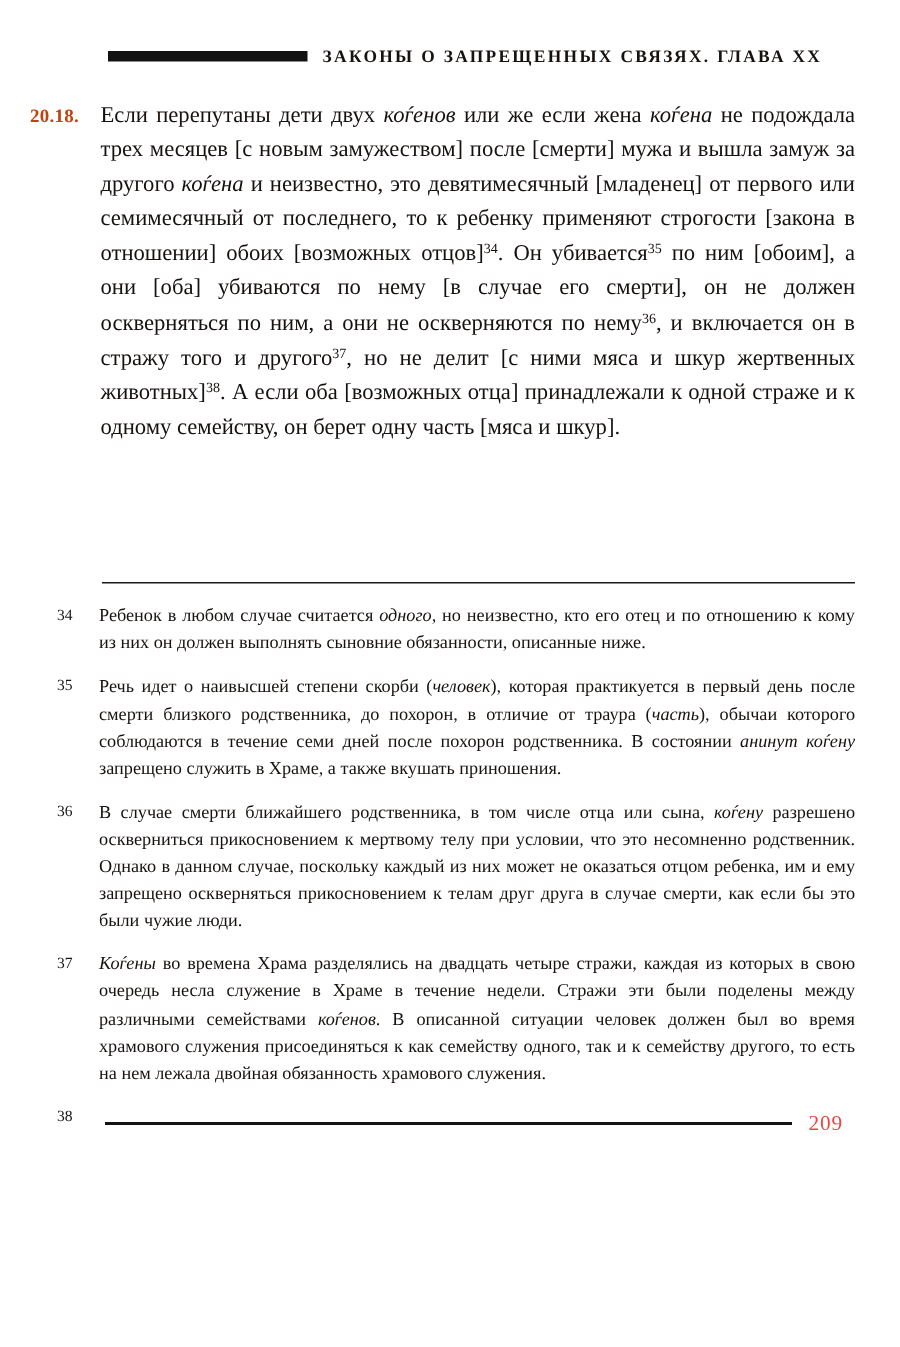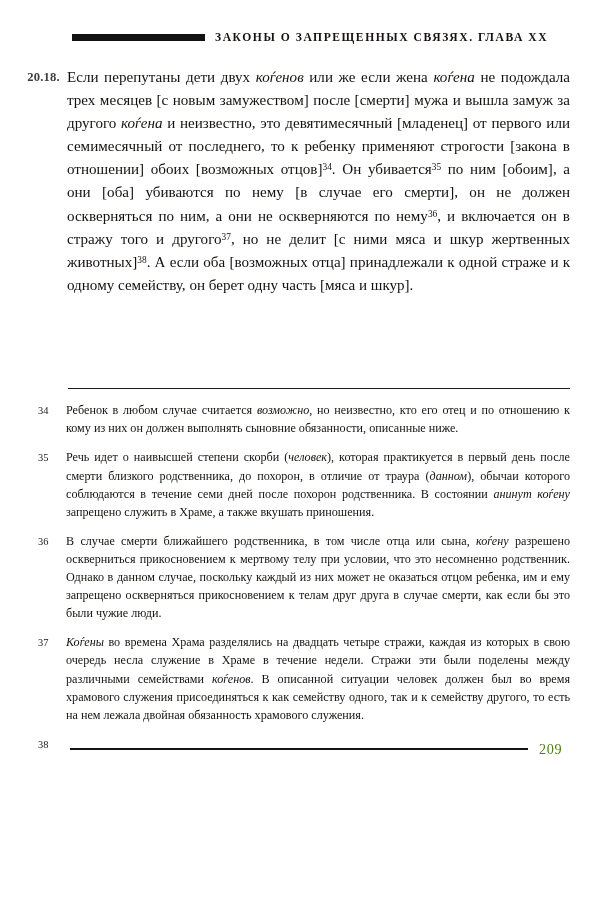--- a/index.html
+++ b/index.html
@@ -64,22 +64,22 @@
     margin-bottom: 22px;
   }
   .para-num {
     width: 47px;
     flex: 0 0 47px;
     margin-left: 20px;
     font-size: 12.6px;
     font-weight: 700;
     letter-spacing: 0.2px;
     line-height: 23.1px;
-    color: #404040;
-    text-align: center;
+    color: #c2410c;
+    text-align: left;
     font-variant-numeric: oldstyle-nums;
   }
   .para-text {
     flex: 1 1 auto;
     margin-right: 30px;
     font-size: 15.1px;
     line-height: 23.1px;
     text-align: justify;
     text-justify: inter-word;
     color: #15110f;
@@ -147,21 +147,21 @@
     margin-left: 70px;
     width: 458px;
     height: 1.6px;
     background: #141414;
     flex: 0 0 auto;
   }
   .folio-num {
     margin-left: 11px;
     font-size: 14.2px;
     letter-spacing: 0.6px;
-    color: #4d7c0f;
+    color: #ef4444;
     font-variant-numeric: oldstyle-nums;
   }
 </style>
 </head>
 <body>
 
 <div class="page">
 
   <div class="running-head">
     <div class="head-rule"></div>
@@ -176,26 +176,26 @@
     </div>
 
 
   </div>
 
   <div class="fn-block">
     <div class="fn-rule"></div>
 
     <div class="fn-item">
       <div class="fn-num">34</div>
-      <div class="fn-text">Ребенок в любом случае считается <i>возможно</i>, но неизвестно, кто его отец и по отношению к кому из них он должен выполнять сыновние обязанности, описанные ниже.</div>
+      <div class="fn-text">Ребенок в любом случае считается <i>одного</i>, но неизвестно, кто его отец и по отношению к кому из них он должен выполнять сыновние обязанности, описанные ниже.</div>
     </div>
 
     <div class="fn-item">
       <div class="fn-num">35</div>
-      <div class="fn-text">Речь идет о наивысшей степени скорби (<i>человек</i>), которая практикуется в первый день после смерти близкого родственника, до похорон, в отличие от траура (<i>данном</i>), обычаи которого соблюдаются в течение семи дней после похорон родственника. В состоянии <i>анинут коѓену</i> запрещено служить в Храме, а также вкушать приношения.</div>
+      <div class="fn-text">Речь идет о наивысшей степени скорби (<i>человек</i>), которая практикуется в первый день после смерти близкого родственника, до похорон, в отличие от траура (<i>часть</i>), обычаи которого соблюдаются в течение семи дней после похорон родственника. В состоянии <i>анинут коѓену</i> запрещено служить в Храме, а также вкушать приношения.</div>
     </div>
 
     <div class="fn-item">
       <div class="fn-num">36</div>
       <div class="fn-text">В случае смерти ближайшего родственника, в том числе отца или сына, <i>коѓену</i> разрешено оскверниться прикосновением к мертвому телу при условии, что это несомненно родственник. Однако в данном случае, поскольку каждый из них может не оказаться отцом ребенка, им и ему запрещено оскверняться прикосновением к телам друг друга в случае смерти, как если бы это были чужие люди.</div>
     </div>
 
     <div class="fn-item">
       <div class="fn-num">37</div>
       <div class="fn-text"><i>Коѓены</i> во времена Храма разделялись на двадцать четыре стражи, каждая из которых в свою очередь несла служение в Храме в течение недели. Стражи эти были поделены между различными семействами <i>коѓенов</i>. В описанной ситуации человек должен был во время храмового служения присоединяться к как семейству одного, так и к семейству другого, то есть на нем лежала двойная обязанность храмового служения.</div>

